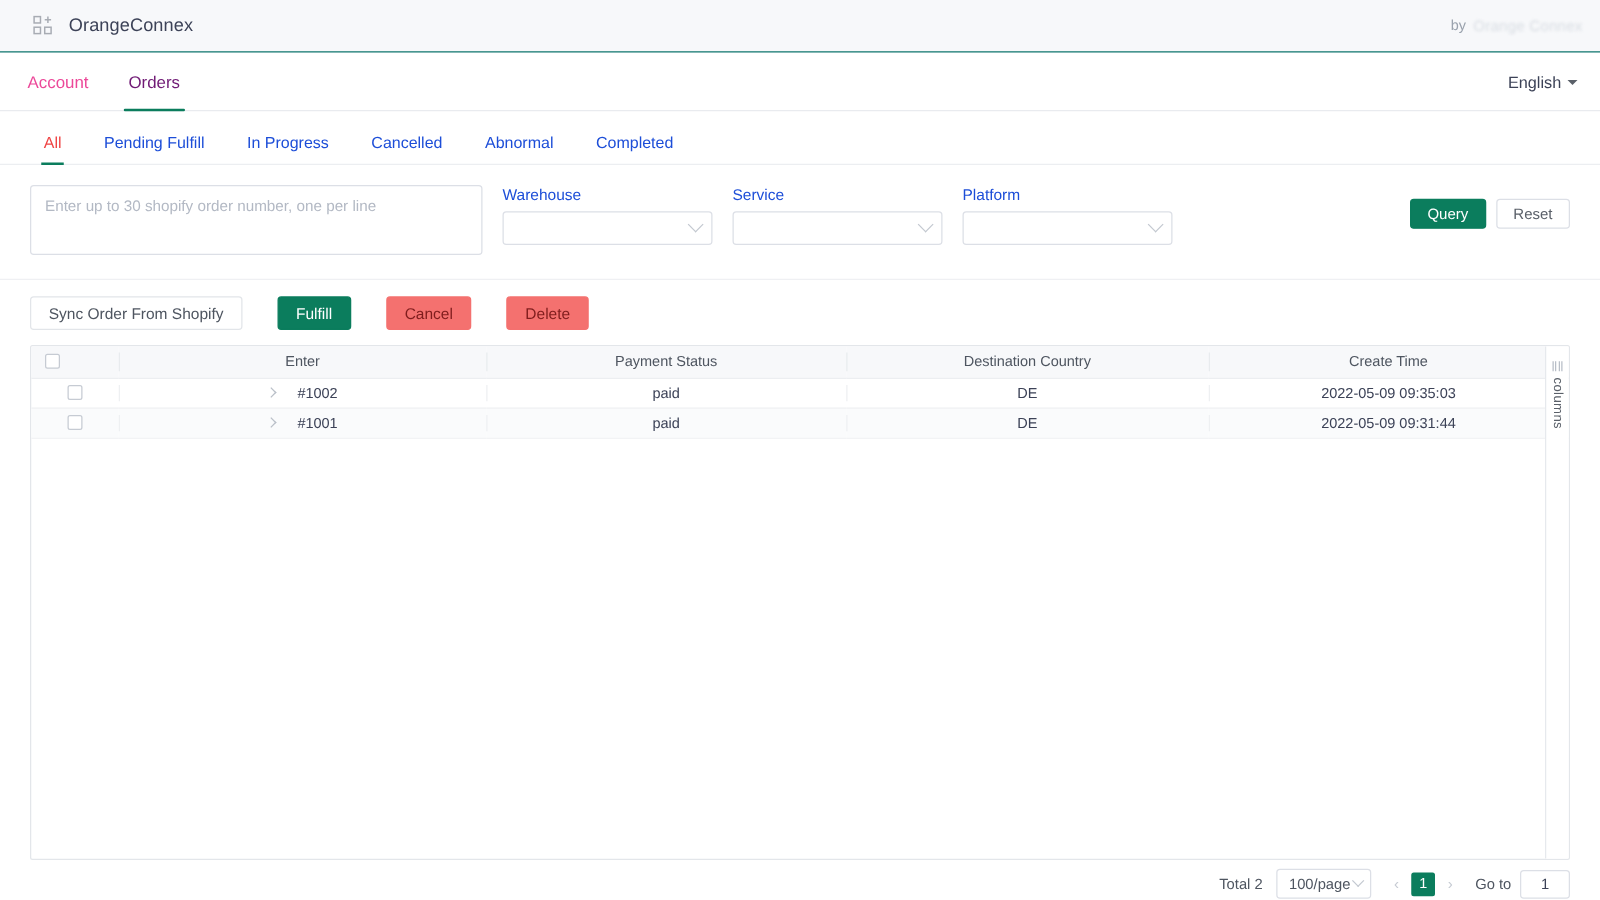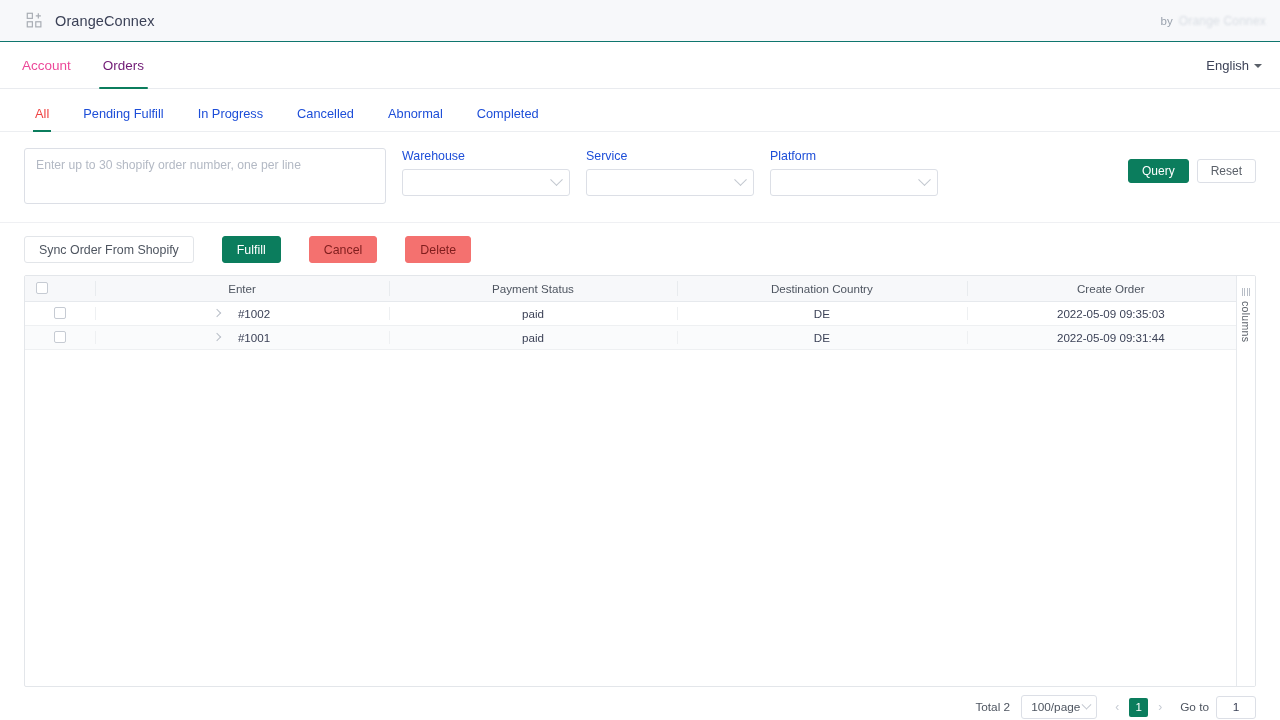--- a/index.html
+++ b/index.html
@@ -476,21 +476,21 @@
       <thead>
         <tr>
           <th class="col-check">
             <div class="th-check-inner">
               <span class="cbox"></span>
             </div>
           </th>
           <th class="col-order sep">Enter</th>
           <th class="col-pay sep">Payment Status</th>
           <th class="col-dest sep">Destination Country</th>
-          <th class="col-time sep">Create Order</th>
+          <th class="col-time sep">Create Time</th>
         </tr>
       </thead>
       <tbody>
         <tr>
           <td class="col-check">
             <div class="td-check-inner">
               <span class="cbox"></span>
             </div>
           </td>
           <td class="col-order sep">

